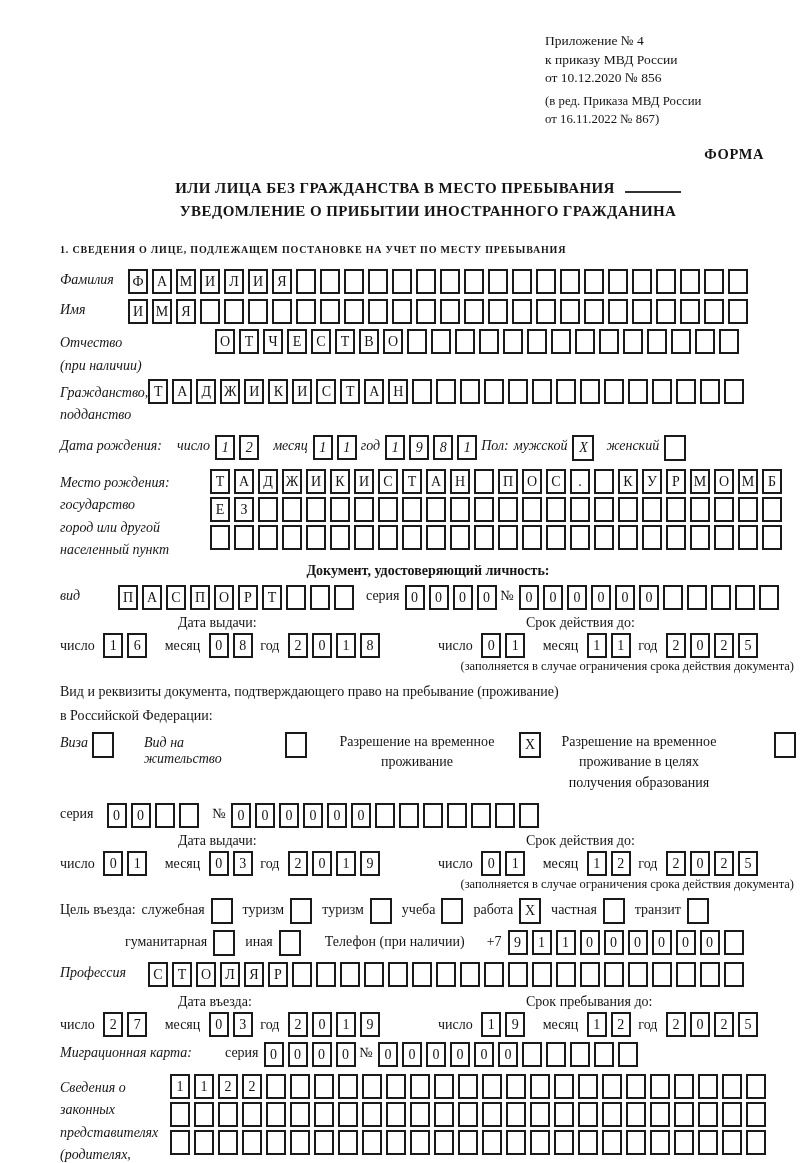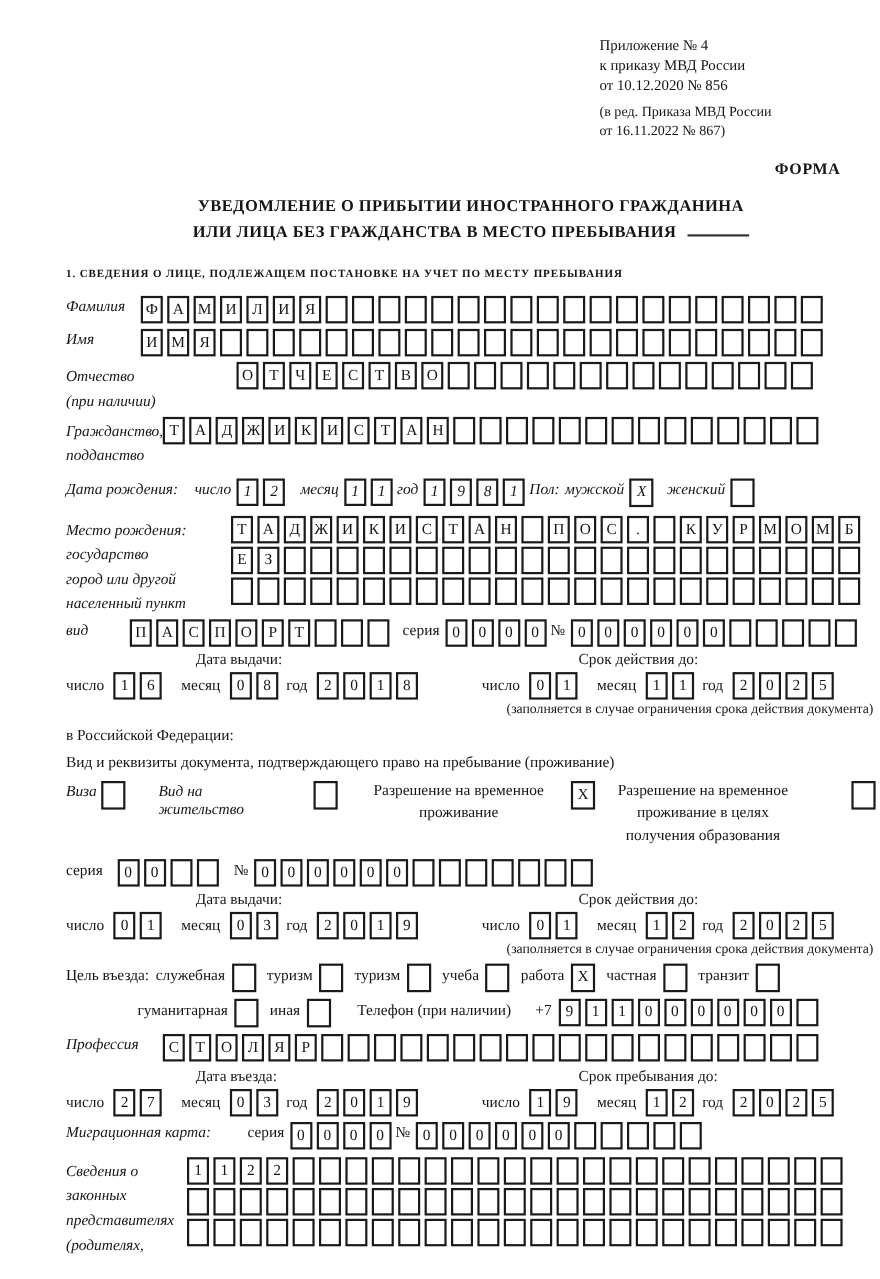--- a/index.html
+++ b/index.html
@@ -57,22 +57,22 @@
     <div>от 10.12.2020 № 856</div>
     <div class="ed">
       <div>(в ред. Приказа МВД России</div>
       <div>от 16.11.2022 № 867)</div>
     </div>
   </div>
 
   <div class="forma">ФОРМА</div>
 
   <div class="title">
+    <div><span>ИЛИ ЛИЦА БЕЗ ГРАЖДАНСТВА В МЕСТО ПРЕБЫВАНИЯ</span><span class="uline"></span></div>
     <div>УВЕДОМЛЕНИЕ О ПРИБЫТИИ ИНОСТРАННОГО ГРАЖДАНИНА</div>
-    <div><span>ИЛИ ЛИЦА БЕЗ ГРАЖДАНСТВА В МЕСТО ПРЕБЫВАНИЯ</span><span class="uline"></span></div>
   </div>
 
   <div class="sect">1. СВЕДЕНИЯ О ЛИЦЕ, ПОДЛЕЖАЩЕМ ПОСТАНОВКЕ НА УЧЕТ ПО МЕСТУ ПРЕБЫВАНИЯ</div>
 
   <div class="row">
     <span class="lbl w68">Фамилия</span>
     <span class="boxes"><span class="box">Ф</span><span class="box">А</span><span class="box">М</span><span class="box">И</span><span class="box">Л</span><span class="box">И</span><span class="box">Я</span><span class="box"></span><span class="box"></span><span class="box"></span><span class="box"></span><span class="box"></span><span class="box"></span><span class="box"></span><span class="box"></span><span class="box"></span><span class="box"></span><span class="box"></span><span class="box"></span><span class="box"></span><span class="box"></span><span class="box"></span><span class="box"></span><span class="box"></span><span class="box"></span><span class="box"></span></span>
   </div>
 
   <div class="row">
@@ -119,20 +119,21 @@
       <span>город или другой</span><br>
       <span>населенный пункт</span>
     </span>
     <span>
       <div class="boxrow boxes"><span class="box">Т</span><span class="box">А</span><span class="box">Д</span><span class="box">Ж</span><span class="box">И</span><span class="box">К</span><span class="box">И</span><span class="box">С</span><span class="box">Т</span><span class="box">А</span><span class="box">Н</span><span class="box"></span><span class="box">П</span><span class="box">О</span><span class="box">С</span><span class="box">.</span><span class="box"></span><span class="box">К</span><span class="box">У</span><span class="box">Р</span><span class="box">М</span><span class="box">О</span><span class="box">М</span><span class="box">Б</span></div>
       <div class="boxrow boxes"><span class="box">Е</span><span class="box">З</span><span class="box"></span><span class="box"></span><span class="box"></span><span class="box"></span><span class="box"></span><span class="box"></span><span class="box"></span><span class="box"></span><span class="box"></span><span class="box"></span><span class="box"></span><span class="box"></span><span class="box"></span><span class="box"></span><span class="box"></span><span class="box"></span><span class="box"></span><span class="box"></span><span class="box"></span><span class="box"></span><span class="box"></span><span class="box"></span></div>
       <div class="boxrow boxes"><span class="box"></span><span class="box"></span><span class="box"></span><span class="box"></span><span class="box"></span><span class="box"></span><span class="box"></span><span class="box"></span><span class="box"></span><span class="box"></span><span class="box"></span><span class="box"></span><span class="box"></span><span class="box"></span><span class="box"></span><span class="box"></span><span class="box"></span><span class="box"></span><span class="box"></span><span class="box"></span><span class="box"></span><span class="box"></span><span class="box"></span><span class="box"></span></div>
     </span>
   </div>
 
+  <div style="text-align:center;font-weight:bold;margin:2px 0 6px 0;">Документ, удостоверяющий личность:</div>
 
   <div class="row">
     <span class="lbl" style="flex:0 0 58px;">вид</span>
     <span class="boxes"><span class="box">П</span><span class="box">А</span><span class="box">С</span><span class="box">П</span><span class="box">О</span><span class="box">Р</span><span class="box">Т</span><span class="box"></span><span class="box"></span><span class="box"></span></span>
     <span class="dlabel" style="margin-left:8px;">серия</span>
     <span class="boxes"><span class="box">0</span><span class="box">0</span><span class="box">0</span><span class="box">0</span></span>
     <span class="dlabel">№</span>
     <span class="boxes"><span class="box">0</span><span class="box">0</span><span class="box">0</span><span class="box">0</span><span class="box">0</span><span class="box">0</span><span class="box"></span><span class="box"></span><span class="box"></span><span class="box"></span><span class="box"></span></span>
   </div>
 
@@ -156,22 +157,22 @@
         <span class="dlabel ml10">месяц</span>
         <span class="boxes"><span class="box">1</span><span class="box">1</span></span>
         <span class="dlabel">год</span>
         <span class="boxes"><span class="box">2</span><span class="box">0</span><span class="box">2</span><span class="box">5</span></span>
       </div>
     </div>
   </div>
   <div class="note">(заполняется в случае ограничения срока действия документа)</div>
 
   <div class="intro">
+    <div>Вид и реквизиты документа, подтверждающего право на пребывание (проживание)</div>
     <div>в Российской Федерации:</div>
-    <div>Вид и реквизиты документа, подтверждающего право на пребывание (проживание)</div>
   </div>
 
   <div class="permitrow">
     <span class="opt">
       <span class="lbl">Виза</span>
       <span class="cbx" style="margin-left:4px;"></span>
     </span>
     <span class="opt" style="margin-left:30px;">
       <span class="lbl">Вид на жительство</span>
       <span class="cbx" style="margin-left:22px;"></span>

